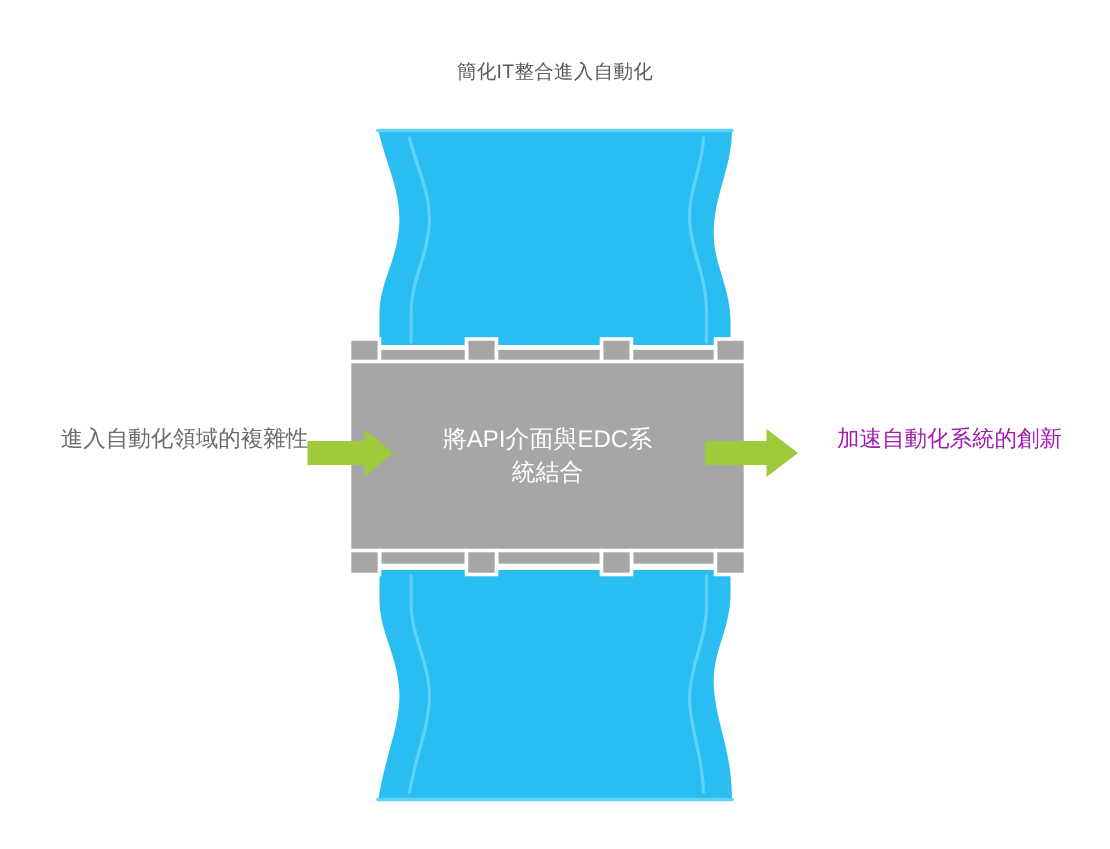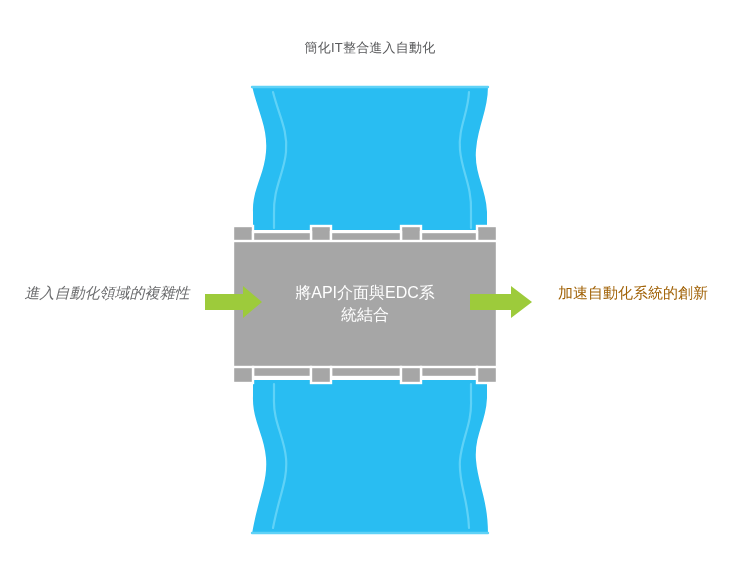--- a/index.html
+++ b/index.html
@@ -39,24 +39,23 @@
 
   
   .side-caption {
     position: absolute;
     font-size: 15px;
     line-height: 23px;
     color: #6b6c6e;
     text-align: center;
   }
   .side-caption.left {
-    left: 14px;
+    left: 30px;
     top: 281px;
     width: 186px;
-    font-style: italic;
   }
   .side-caption.right {
     left: 540px;
     top: 281px;
     width: 186px;
   }
 
   
   #artwork {
     position: absolute;
@@ -159,15 +158,15 @@
              Z"></path>
 
     <text x="365" y="298" text-anchor="middle" font-family="Liberation Sans, DejaVu Sans, sans-serif" font-size="16" fill="#ffffff">將API介面與EDC系</text>
     <text x="365" y="320" text-anchor="middle" font-family="Liberation Sans, DejaVu Sans, sans-serif" font-size="16" fill="#ffffff">統結合</text>
   </svg>
 
   <div class="diagram-title" style="color: rgb(88, 89, 91);">簡化IT整合進入自動化</div>
 
   <div class="side-caption left" style="color: rgb(107, 108, 110);">進入自動化領域的複雜性</div>
 
-  <div class="side-caption right" style="color: #a16207;">加速自動化系統的創新</div>
+  <div class="side-caption right" style="color: #a21caf;">加速自動化系統的創新</div>
 
 </div>
 
 </body></html>

